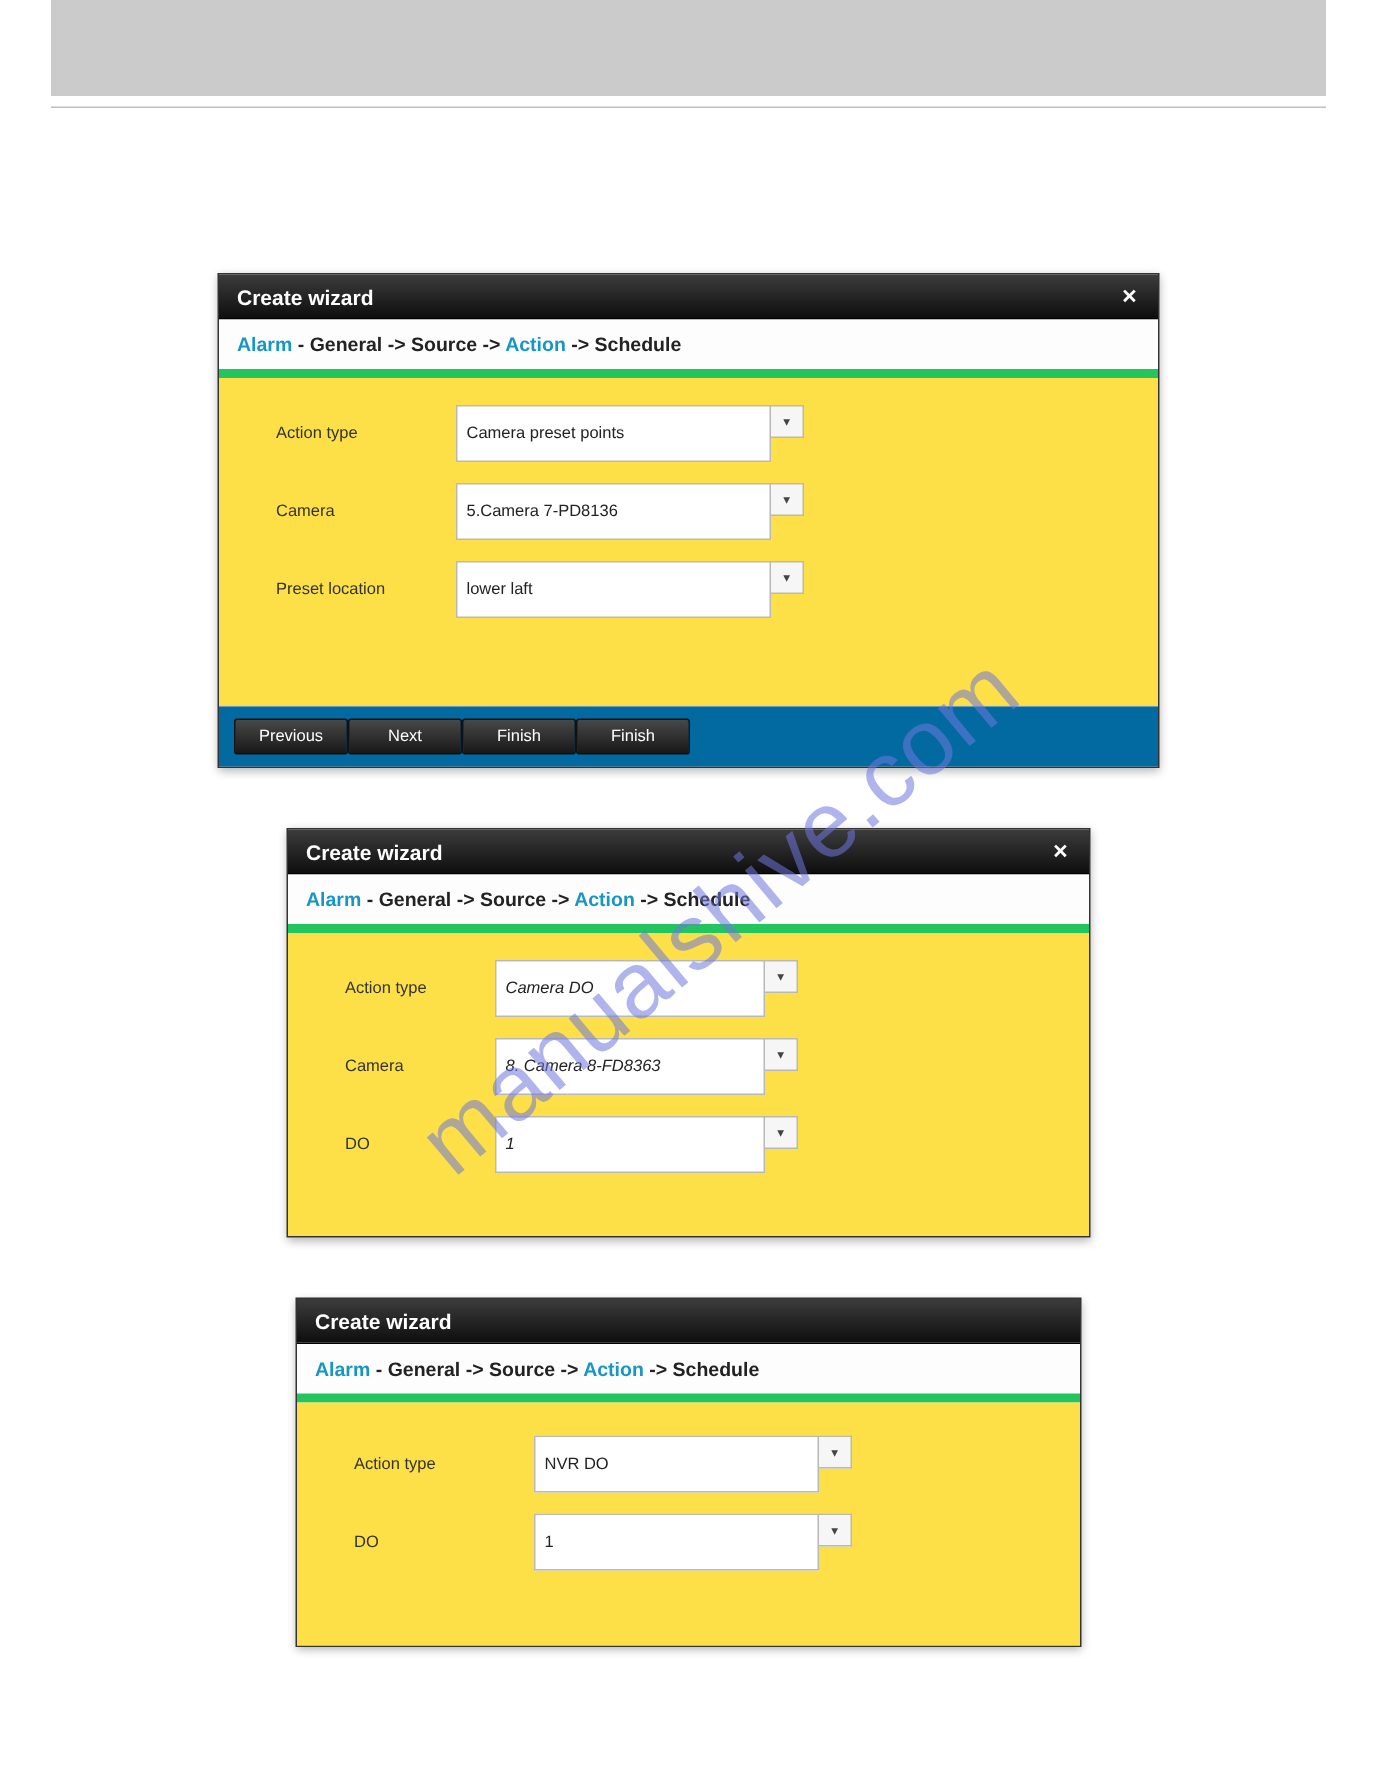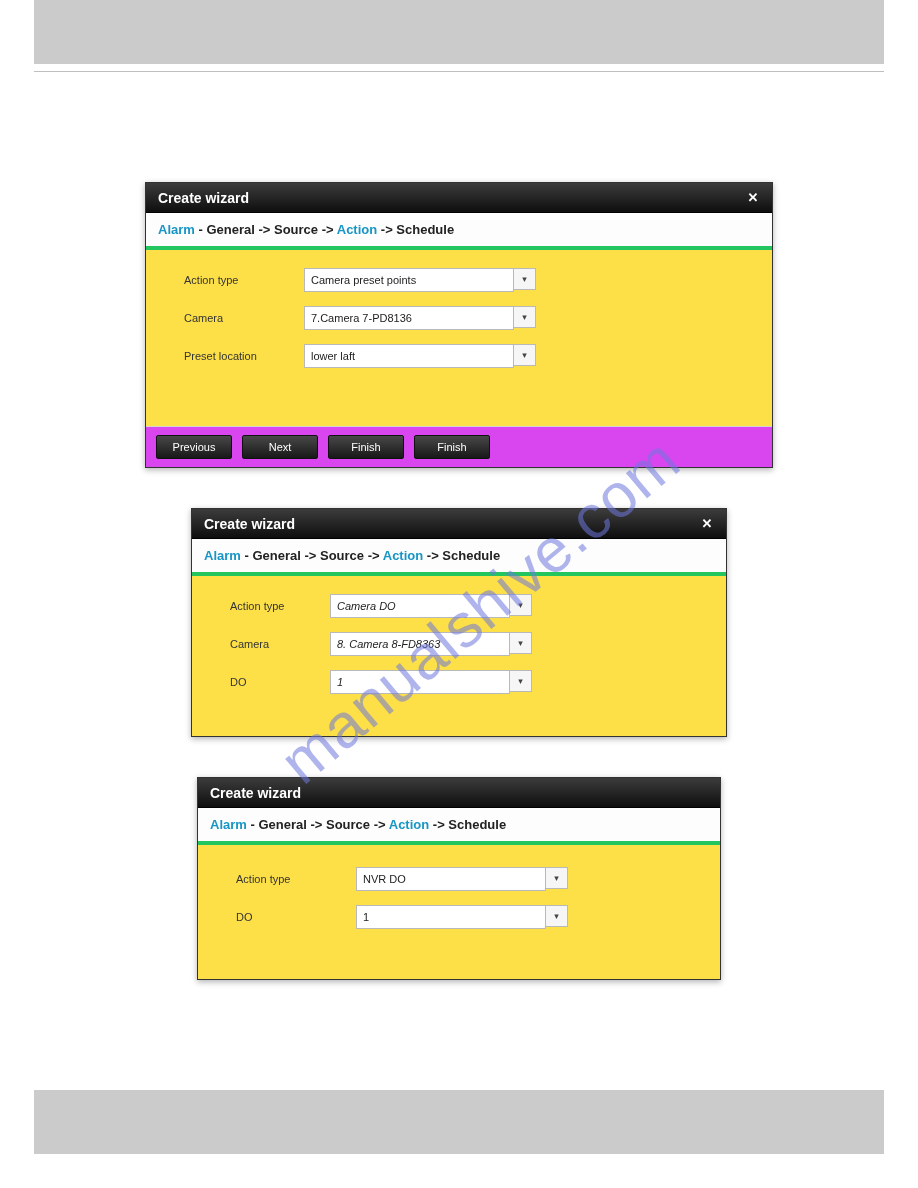--- a/index.html
+++ b/index.html
@@ -75,21 +75,21 @@
     cursor: pointer;
     width: 14px;
     text-align: center;
   }
   .breadcrumb {
     background: #fdfdfd;
     padding: 9px 12px;
     font-size: 13px;
     font-weight: bold;
     color: #222;
-    border-bottom: 4px solid #22c55e;
+    border-bottom: 6px solid #22c55e;
   }
   .breadcrumb .accent { color: #1796c6; }
   .form-body {
     padding: 18px 20px 44px 38px;
     font-size: 11px;
     color: #333;
     background: #fde047;
   }
   .form-row {
     display: flex;
@@ -102,21 +102,21 @@
     color: #333;
   }
   .dlg2 .form-row label { width: 100px; }
   .dlg3 .form-row label { width: 120px; }
   .select-wrap {
     display: flex;
   }
   .select-field {
     border: 1px solid #b9b9b9;
     background: #fff;
-    height: 24px;
+    height: 38px;
     padding: 0 6px;
     font-size: 11px;
     display: flex;
     align-items: center;
     color: #222;
   }
   .select-arrow {
     width: 22px;
     height: 22px;
     border: 1px solid #b9b9b9;
@@ -126,25 +126,24 @@
     align-items: center;
     justify-content: center;
     font-size: 9px;
     color: #444;
     cursor: pointer;
   }
   .dlg1 .select-field { width: 210px; }
   .dlg2 .select-field { width: 180px; font-style: italic; }
   .dlg3 .select-field { width: 190px; }
   .btn-bar {
-    background: #d946ef;
+    background: #0369a1;
     border-top: 1px solid #d3d3d3;
     padding: 8px 10px;
     display: flex;
-    gap: 10px;
   }
   .btn {
     width: 76px;
     height: 24px;
     background: linear-gradient(#484848, #181818);
     color: #fff;
     font-size: 11px;
     border: 1px solid #111;
     display: flex;
     align-items: center;
@@ -177,21 +176,21 @@
       <div class="form-row">
         <label>Action type</label>
         <div class="select-wrap">
           <div class="select-field">Camera preset points</div>
           <div class="select-arrow">▾</div>
         </div>
       </div>
       <div class="form-row">
         <label>Camera</label>
         <div class="select-wrap">
-          <div class="select-field">7.Camera 7-PD8136</div>
+          <div class="select-field">5.Camera 7-PD8136</div>
           <div class="select-arrow">▾</div>
         </div>
       </div>
       <div class="form-row">
         <label>Preset location</label>
         <div class="select-wrap">
           <div class="select-field">lower laft</div>
           <div class="select-arrow">▾</div>
         </div>
       </div>

